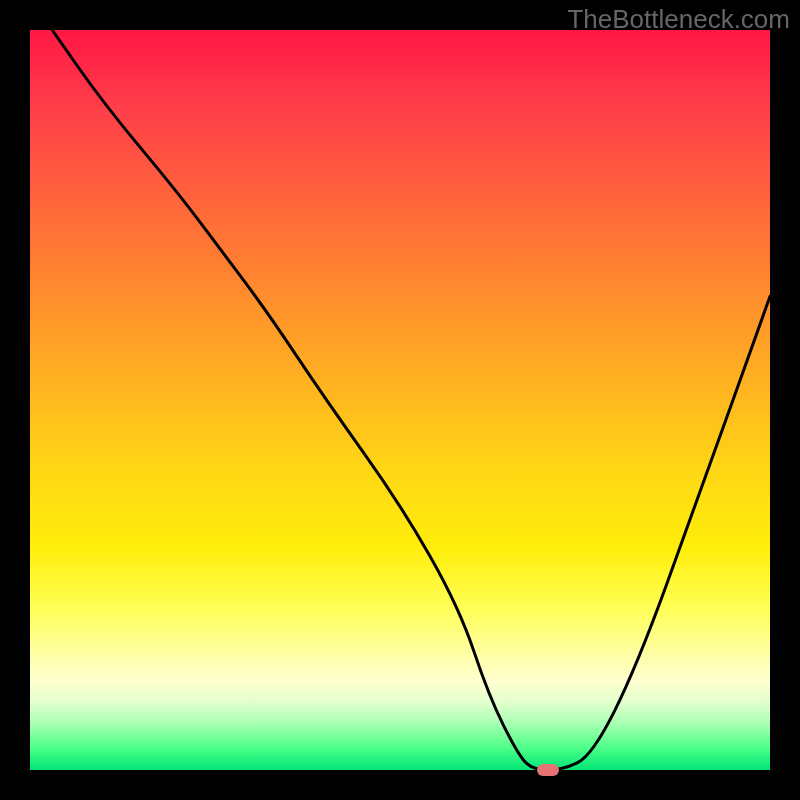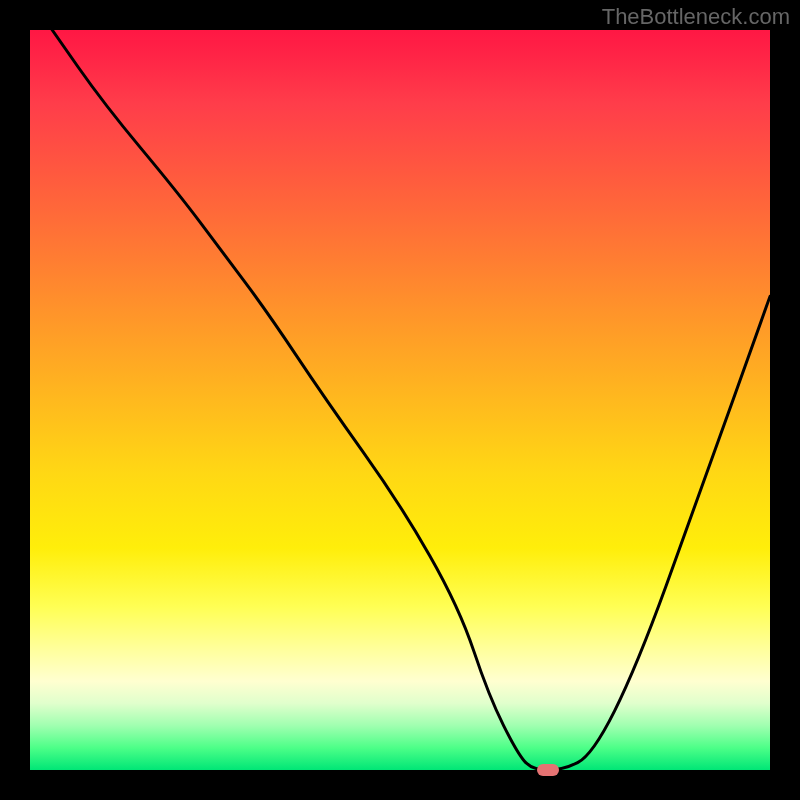--- a/index.html
+++ b/index.html
@@ -9,21 +9,21 @@
     background: #000;
     position: relative;
     font-family: Arial, sans-serif;
     overflow: hidden;
   }
   .watermark {
     position: absolute;
     top: 4px;
     right: 10px;
     color: #666;
-    font-size: 22px;
+    font-size: 26px;
     font-weight: 500;
     z-index: 10;
   }
   .plot-area {
     position: absolute;
     left: 30px;
     top: 30px;
     width: 740px;
     height: 740px;
     background: linear-gradient(to bottom,

